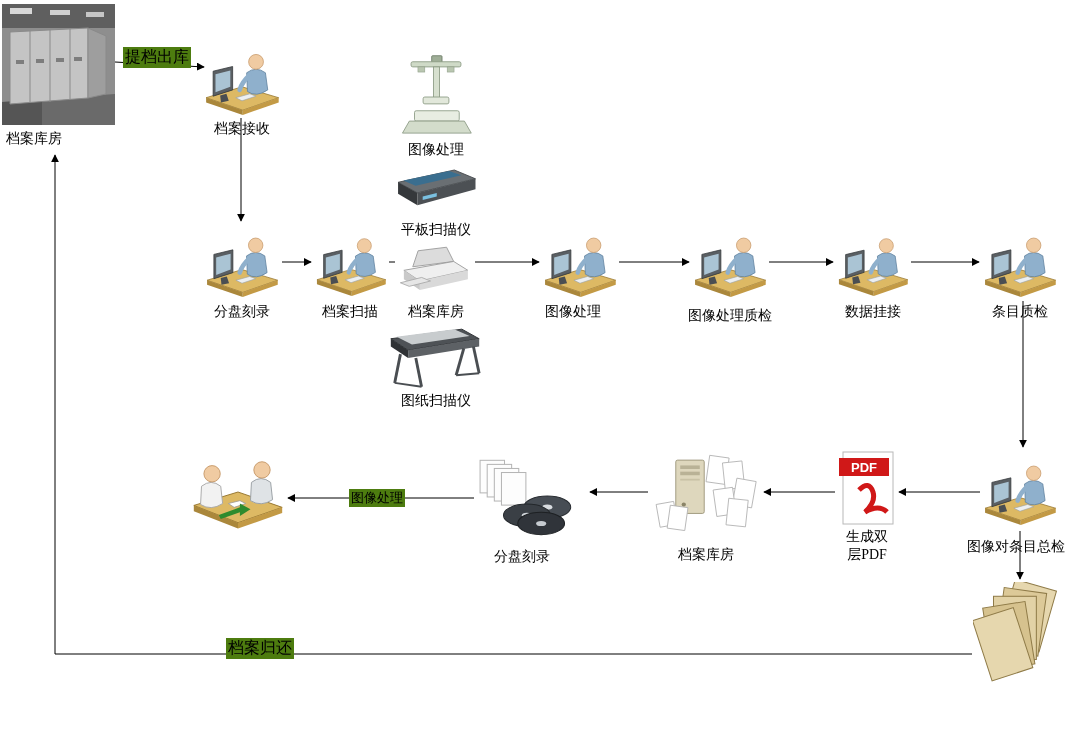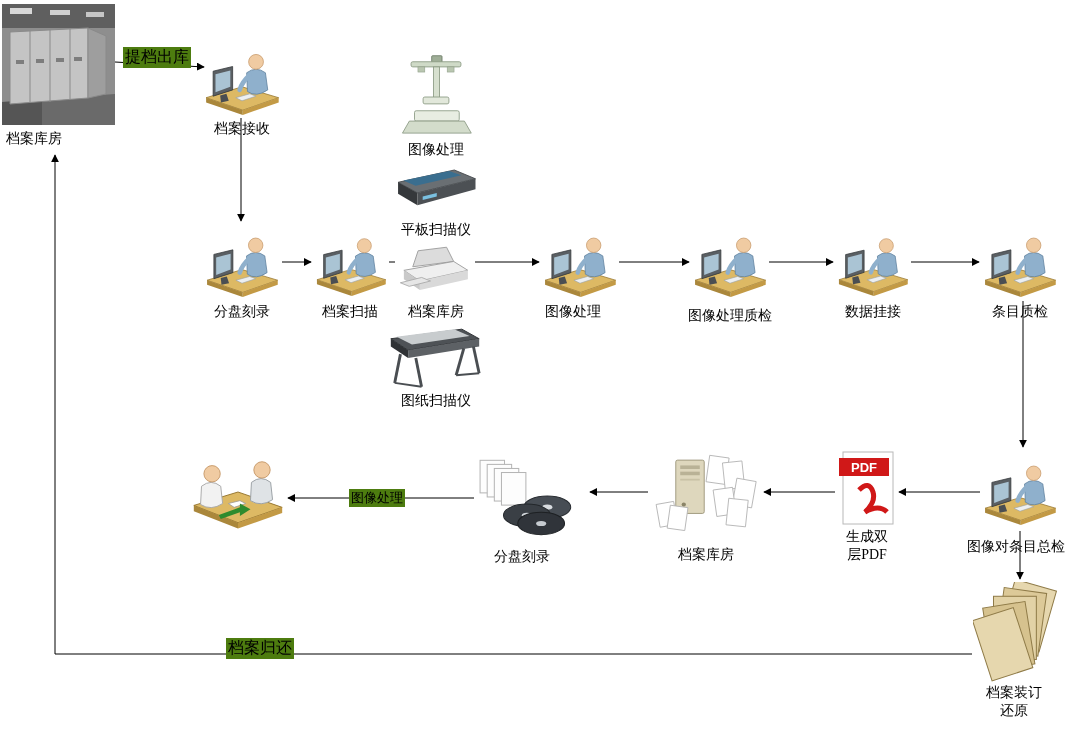--- a/index.html
+++ b/index.html
@@ -262,22 +262,18 @@
   <div class="lbl" style="left:961px;top:538px;width:110px">图像对条目总检</div>
 
   <div class="lbl lbl2" style="left:812px;top:528px;width:110px">
     <span>生成双</span><br>
     <span>层PDF</span>
   </div>
 
   <div class="lbl" style="left:651px;top:546px;width:110px">档案库房</div>
   <div class="lbl" style="left:467px;top:548px;width:110px">分盘刻录</div>
 
-  <div class="lbl lbl2" style="left:959px;top:684px;width:110px">
-    <span>档案装订</span><br>
-    <span>还原</span>
-  </div>
 
   <div class="edge-lbl" style="left:123px;top:47px">提档出库</div>
   <div class="edge-lbl small" style="left:349px;top:489px">图像处理</div>
   <div class="edge-lbl" style="left:226px;top:638px">档案归还</div>
 
 </div>
 
 </body></html>

